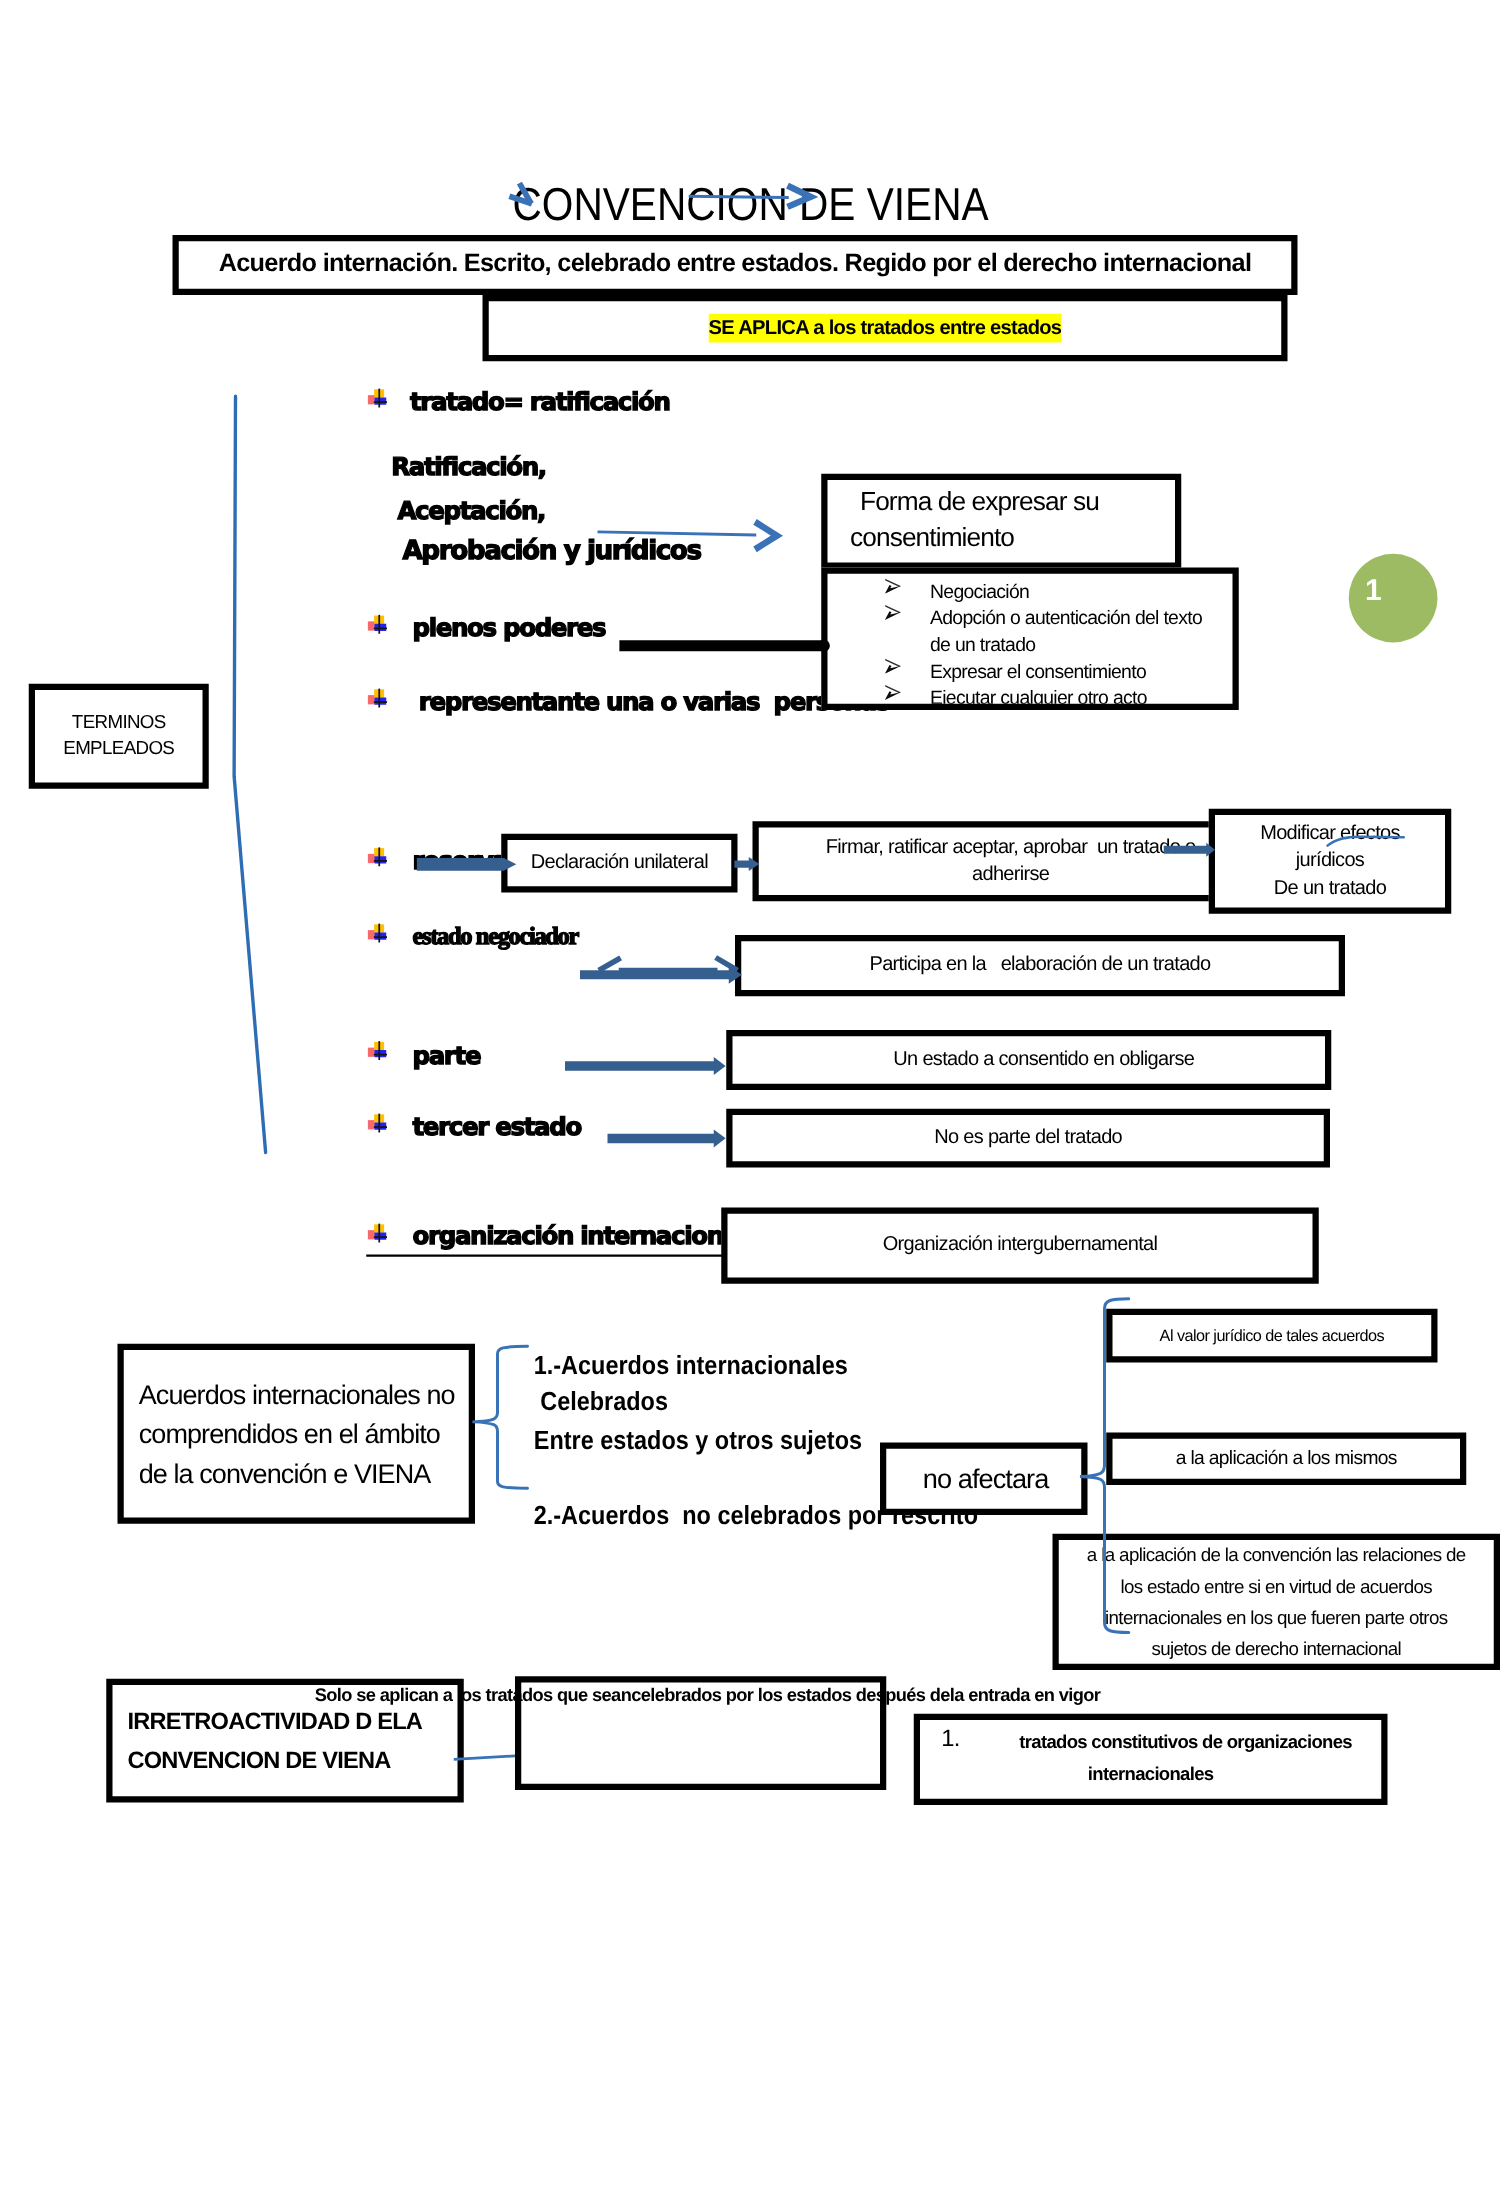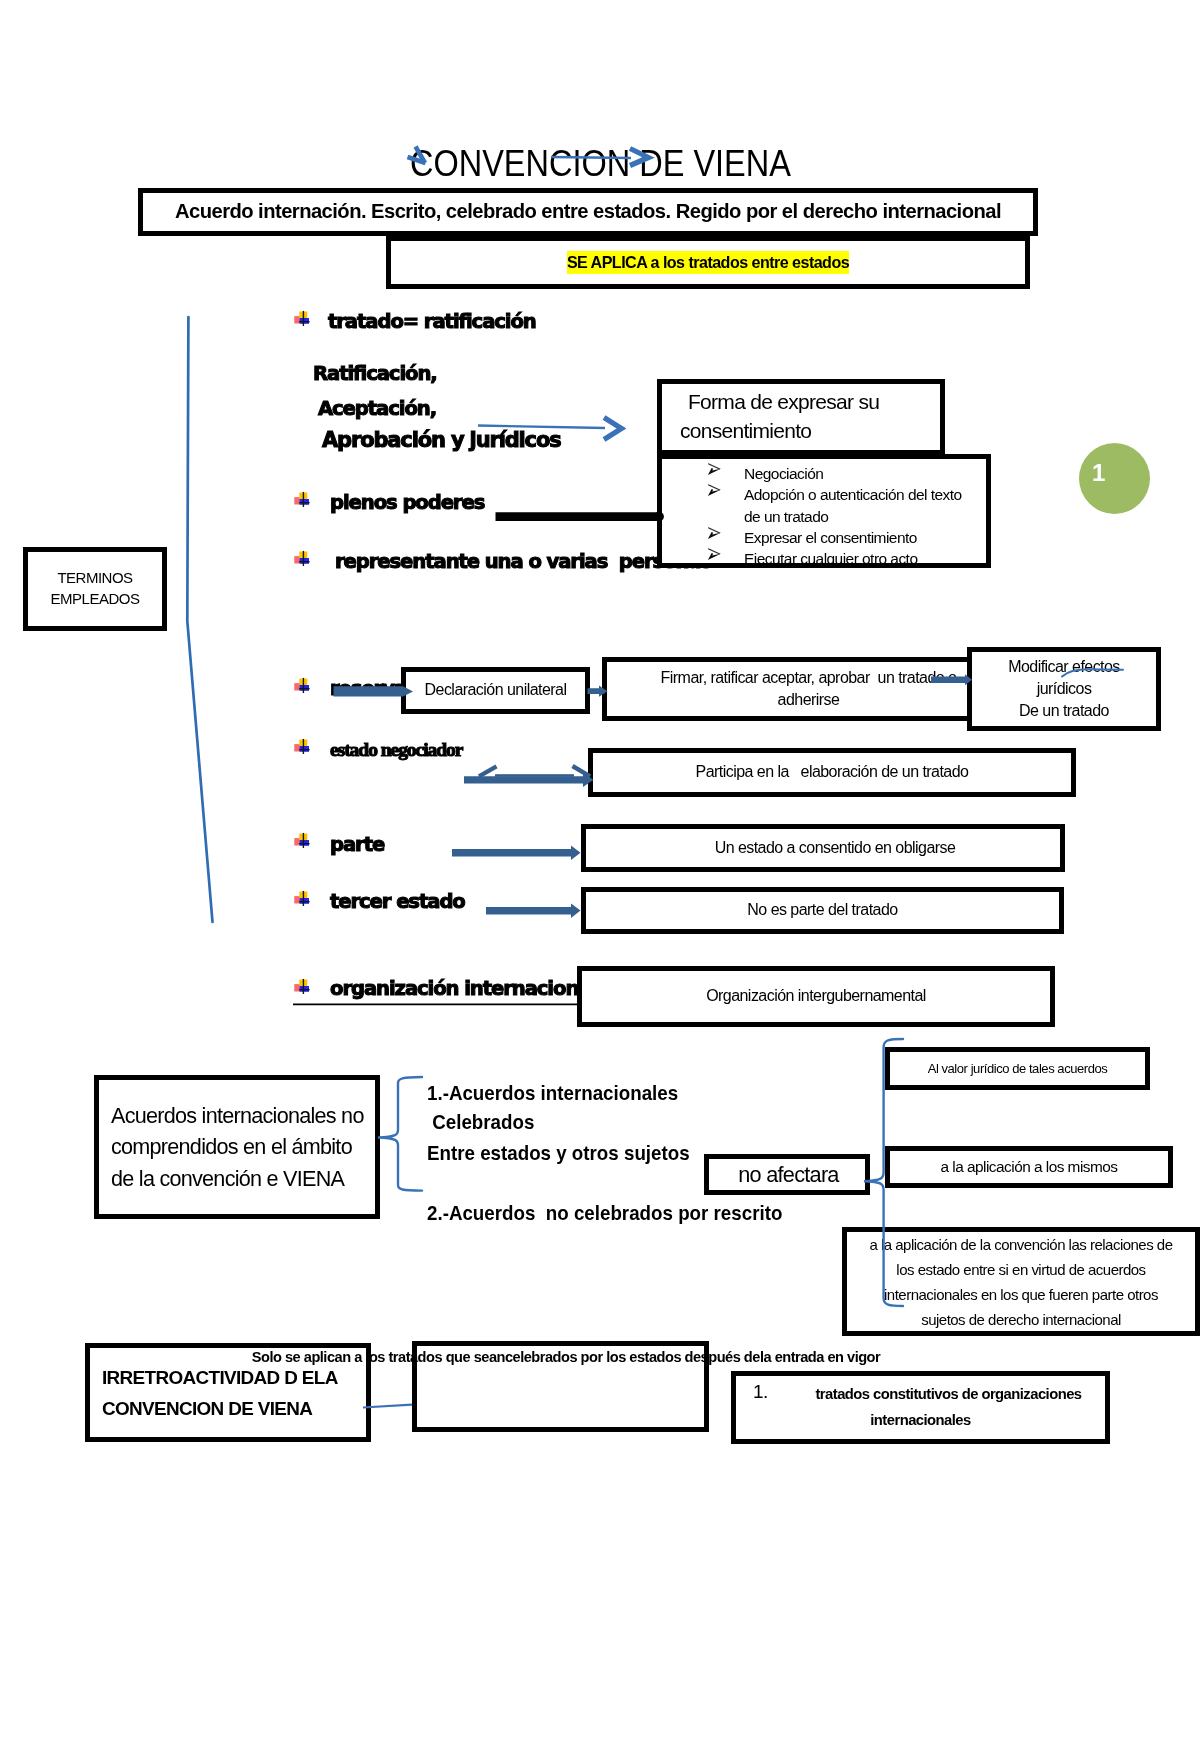--- a/index.html
+++ b/index.html
@@ -202,21 +202,21 @@
     <span>Acuerdos internacionales no</span>
     <span>comprendidos en el ámbito</span>
     <span>de la convención e VIENA</span>
   </div>
 
   <div class="txt" style="left:427px;top:1081px;font-size:21px;font-weight:bold;transform:scaleX(0.893);transform-origin:0 0;">1.-Acuerdos internacionales</div>
   <div class="txt" style="left:427px;top:1110px;font-size:21px;font-weight:bold;transform:scaleX(0.893);transform-origin:0 0;"> Celebrados</div>
   <div class="txt" style="left:427px;top:1141px;font-size:21px;font-weight:bold;transform:scaleX(0.893);transform-origin:0 0;">Entre estados y otros sujetos</div>
   <div class="txt" style="left:427px;top:1201px;font-size:21px;font-weight:bold;transform:scaleX(0.893);transform-origin:0 0;">2.-Acuerdos  no celebrados por rescrito</div>
 
-  <div class="box" style="left:704px;top:1154px;width:166px;height:41px;font-size:21.7px;padding-right:9px;padding-left:12px;">
+  <div class="box" style="left:704px;top:1154px;width:166px;height:58px;font-size:21.7px;padding-right:9px;padding-left:12px;">
     <span>no afectara</span>
   </div>
 
   <div class="box" style="left:885px;top:1047px;width:265px;height:43px;font-size:13px;">
     <span>Al valor jurídico de tales acuerdos</span>
   </div>
   <div class="box" style="left:885px;top:1146px;width:288px;height:42px;font-size:15.4px;">
     <span>a la aplicación a los mismos</span>
   </div>
   <div class="box" style="left:842px;top:1227px;width:358px;height:109px;flex-direction:column;font-size:15px;

